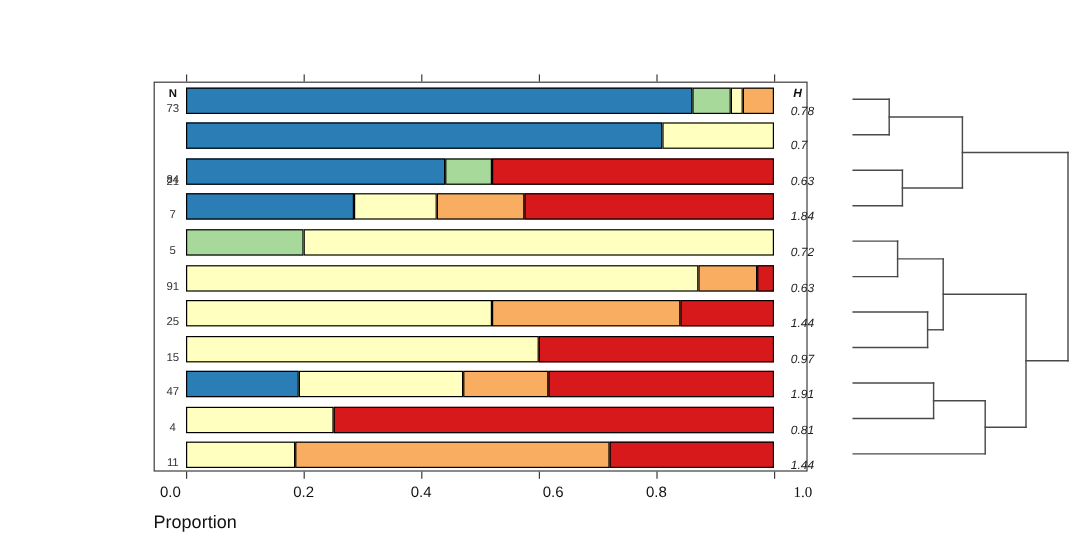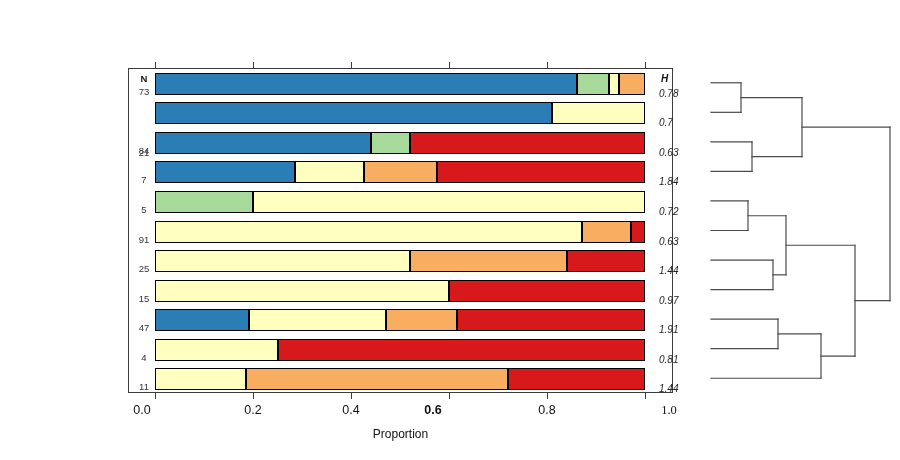--- a/index.html
+++ b/index.html
@@ -71,22 +71,22 @@
 
   
   .tick {
     position: absolute; width: 1px; height: 6px; background: #3c3c3c;
   }
   .ticklabel {
     position: absolute; font-size: 12.5px; color: #111;
     transform: translateX(-50%); white-space: nowrap;
   }
   .axistitle {
-    position: absolute; font-size: 12px; color: #111;
-    text-align: center; width: 545px; left: 128px;
+    position: absolute; font-size: 15px; color: #111;
+    width: 545px; left: 128px;
   }
 
   
   .dendro { position: absolute; left: 690px; top: 60px; width: 210px; height: 345px; }
   .dendro svg { display: block; }
 </style>
 </head>
 <body>
 
 <div id="root">
@@ -214,21 +214,21 @@
     </svg>
   </div>
 
 <div class="tick" style="left: 155px; top: 393px;"></div>
     <div class="ticklabel" style="left: 142px; top: 403px;">0.0</div>
     <div class="tick" style="left: 253px; top: 393px;"></div>
     <div class="ticklabel" style="left: 253px; top: 403px;">0.2</div>
     <div class="tick" style="left: 351px; top: 393px;"></div>
     <div class="ticklabel" style="left: 351px; top: 403px;">0.4</div>
     <div class="tick" style="left: 449px; top: 393px;"></div>
-    <div class="ticklabel" style="left: 433px; top: 403px; font-weight: bold;">0.6</div>
+    <div class="ticklabel" style="left: 461px; top: 403px;">0.6</div>
     <div class="tick" style="left: 547px; top: 393px;"></div>
     <div class="ticklabel" style="left: 547px; top: 403px;">0.8</div>
     <div class="tick" style="left: 645px; top: 393px;"></div>
     <div class="ticklabel" style="left: 669px; top: 403px; font-family: Liberation Serif, serif;">1.0</div>
     <div class="tick" style="left: 155px; top: 62px;"></div>
     <div class="tick" style="left: 253px; top: 62px;"></div>
     <div class="tick" style="left: 351px; top: 62px;"></div>
     <div class="tick" style="left: 449px; top: 62px;"></div>
     <div class="tick" style="left: 547px; top: 62px;"></div>
     <div class="tick" style="left: 645px; top: 62px;"></div>

